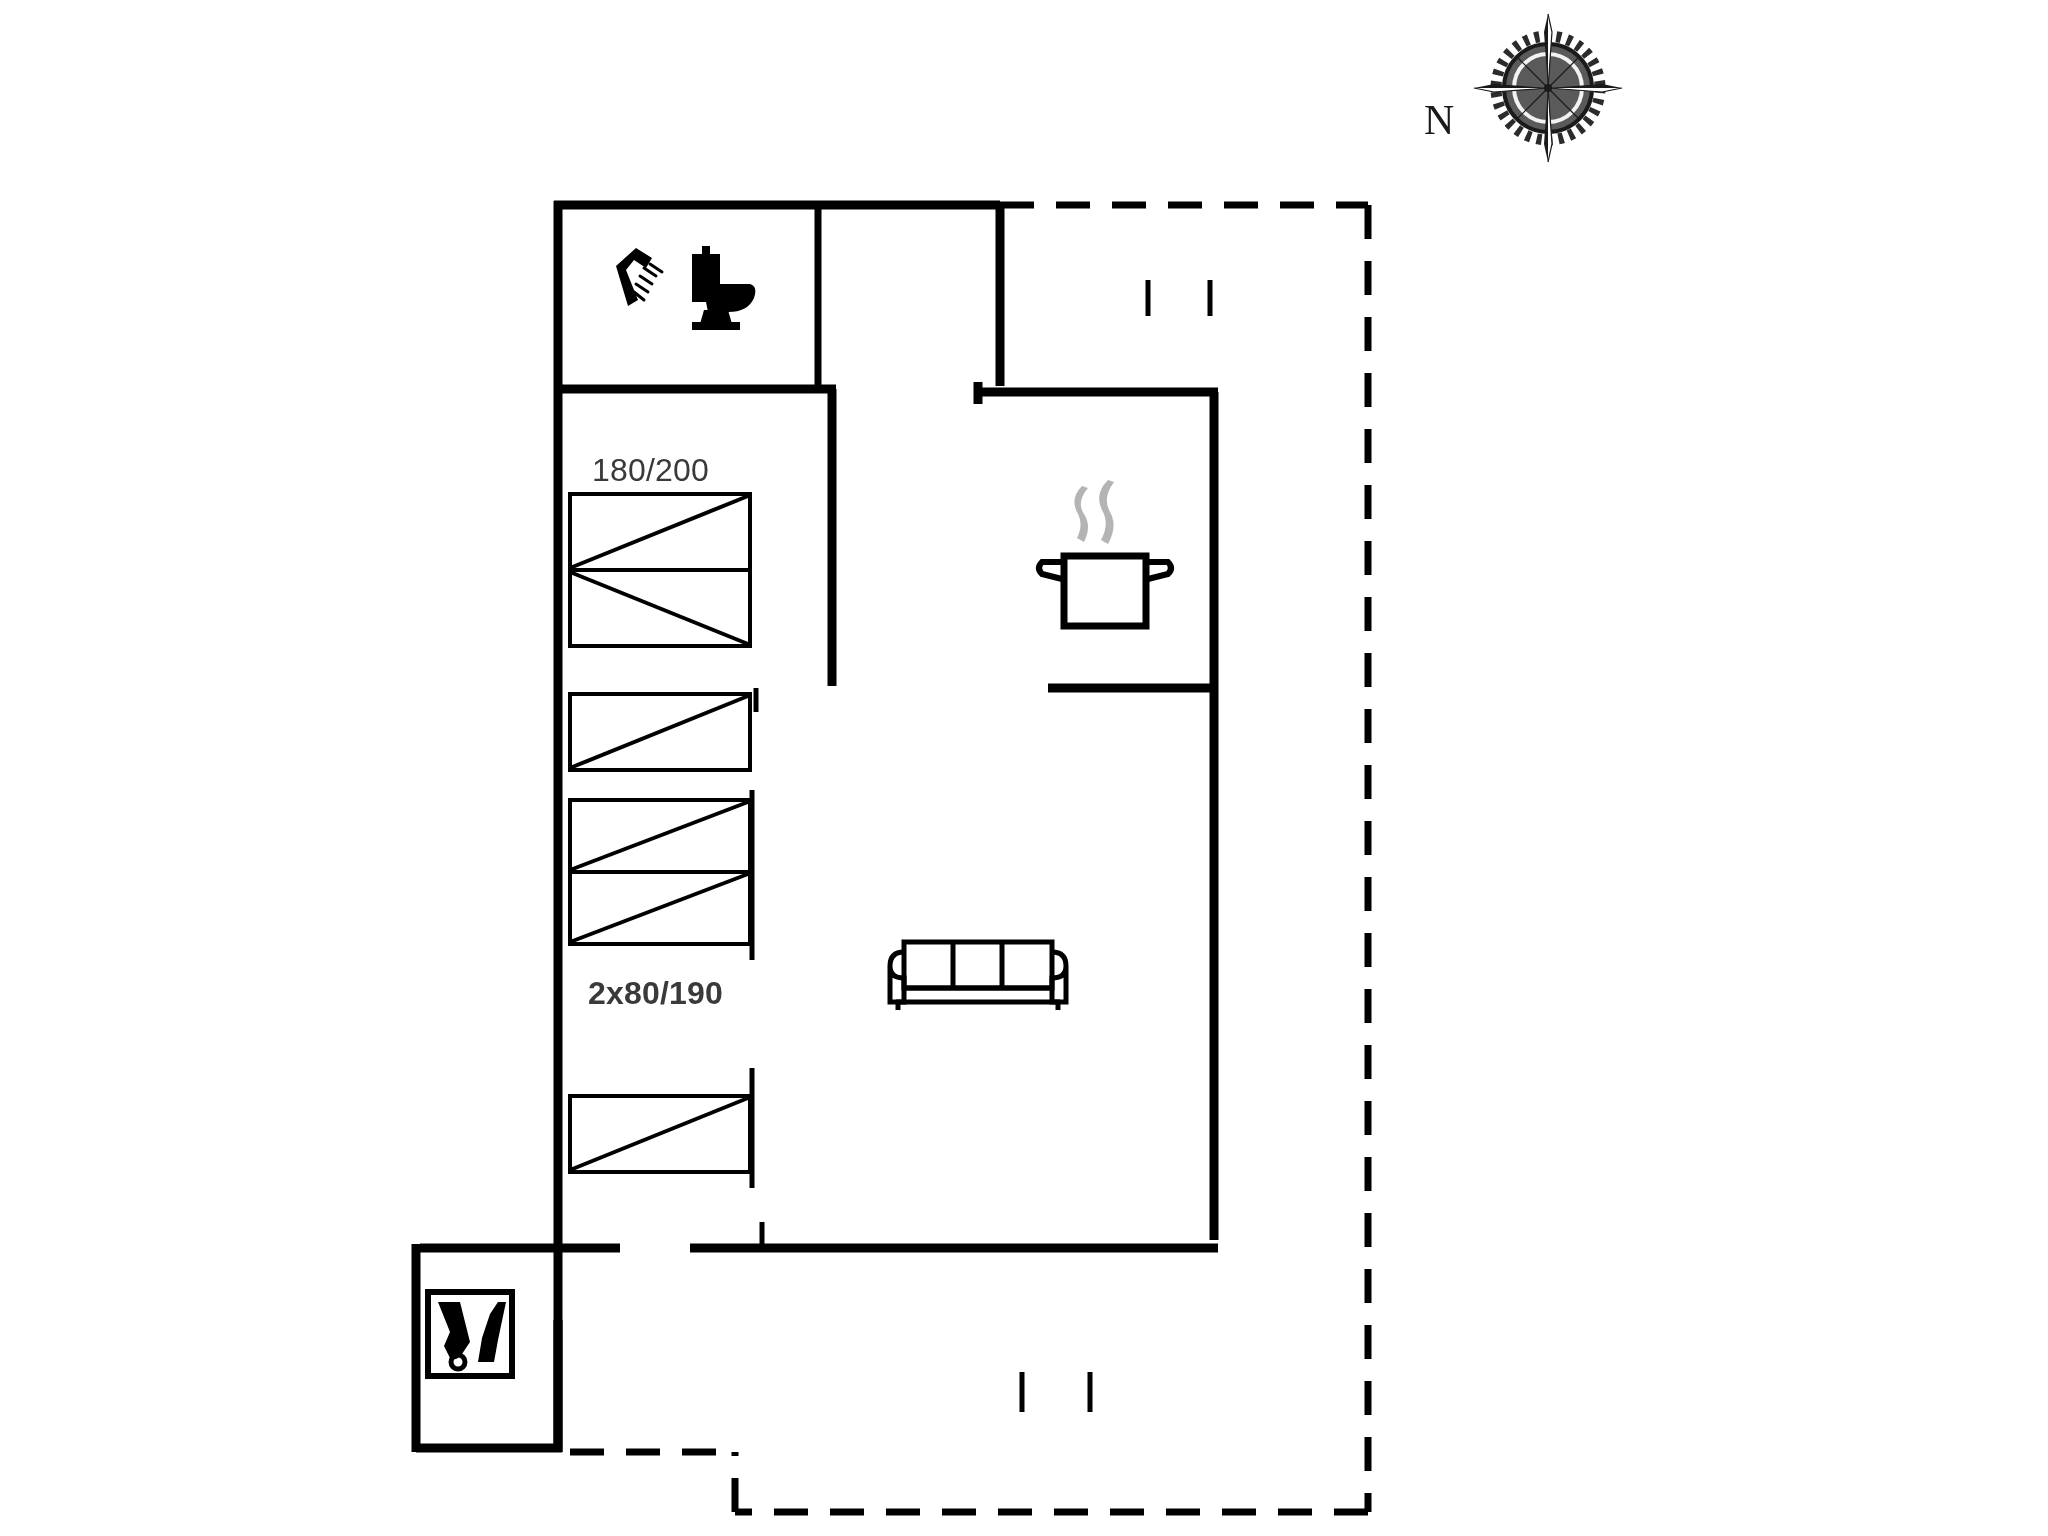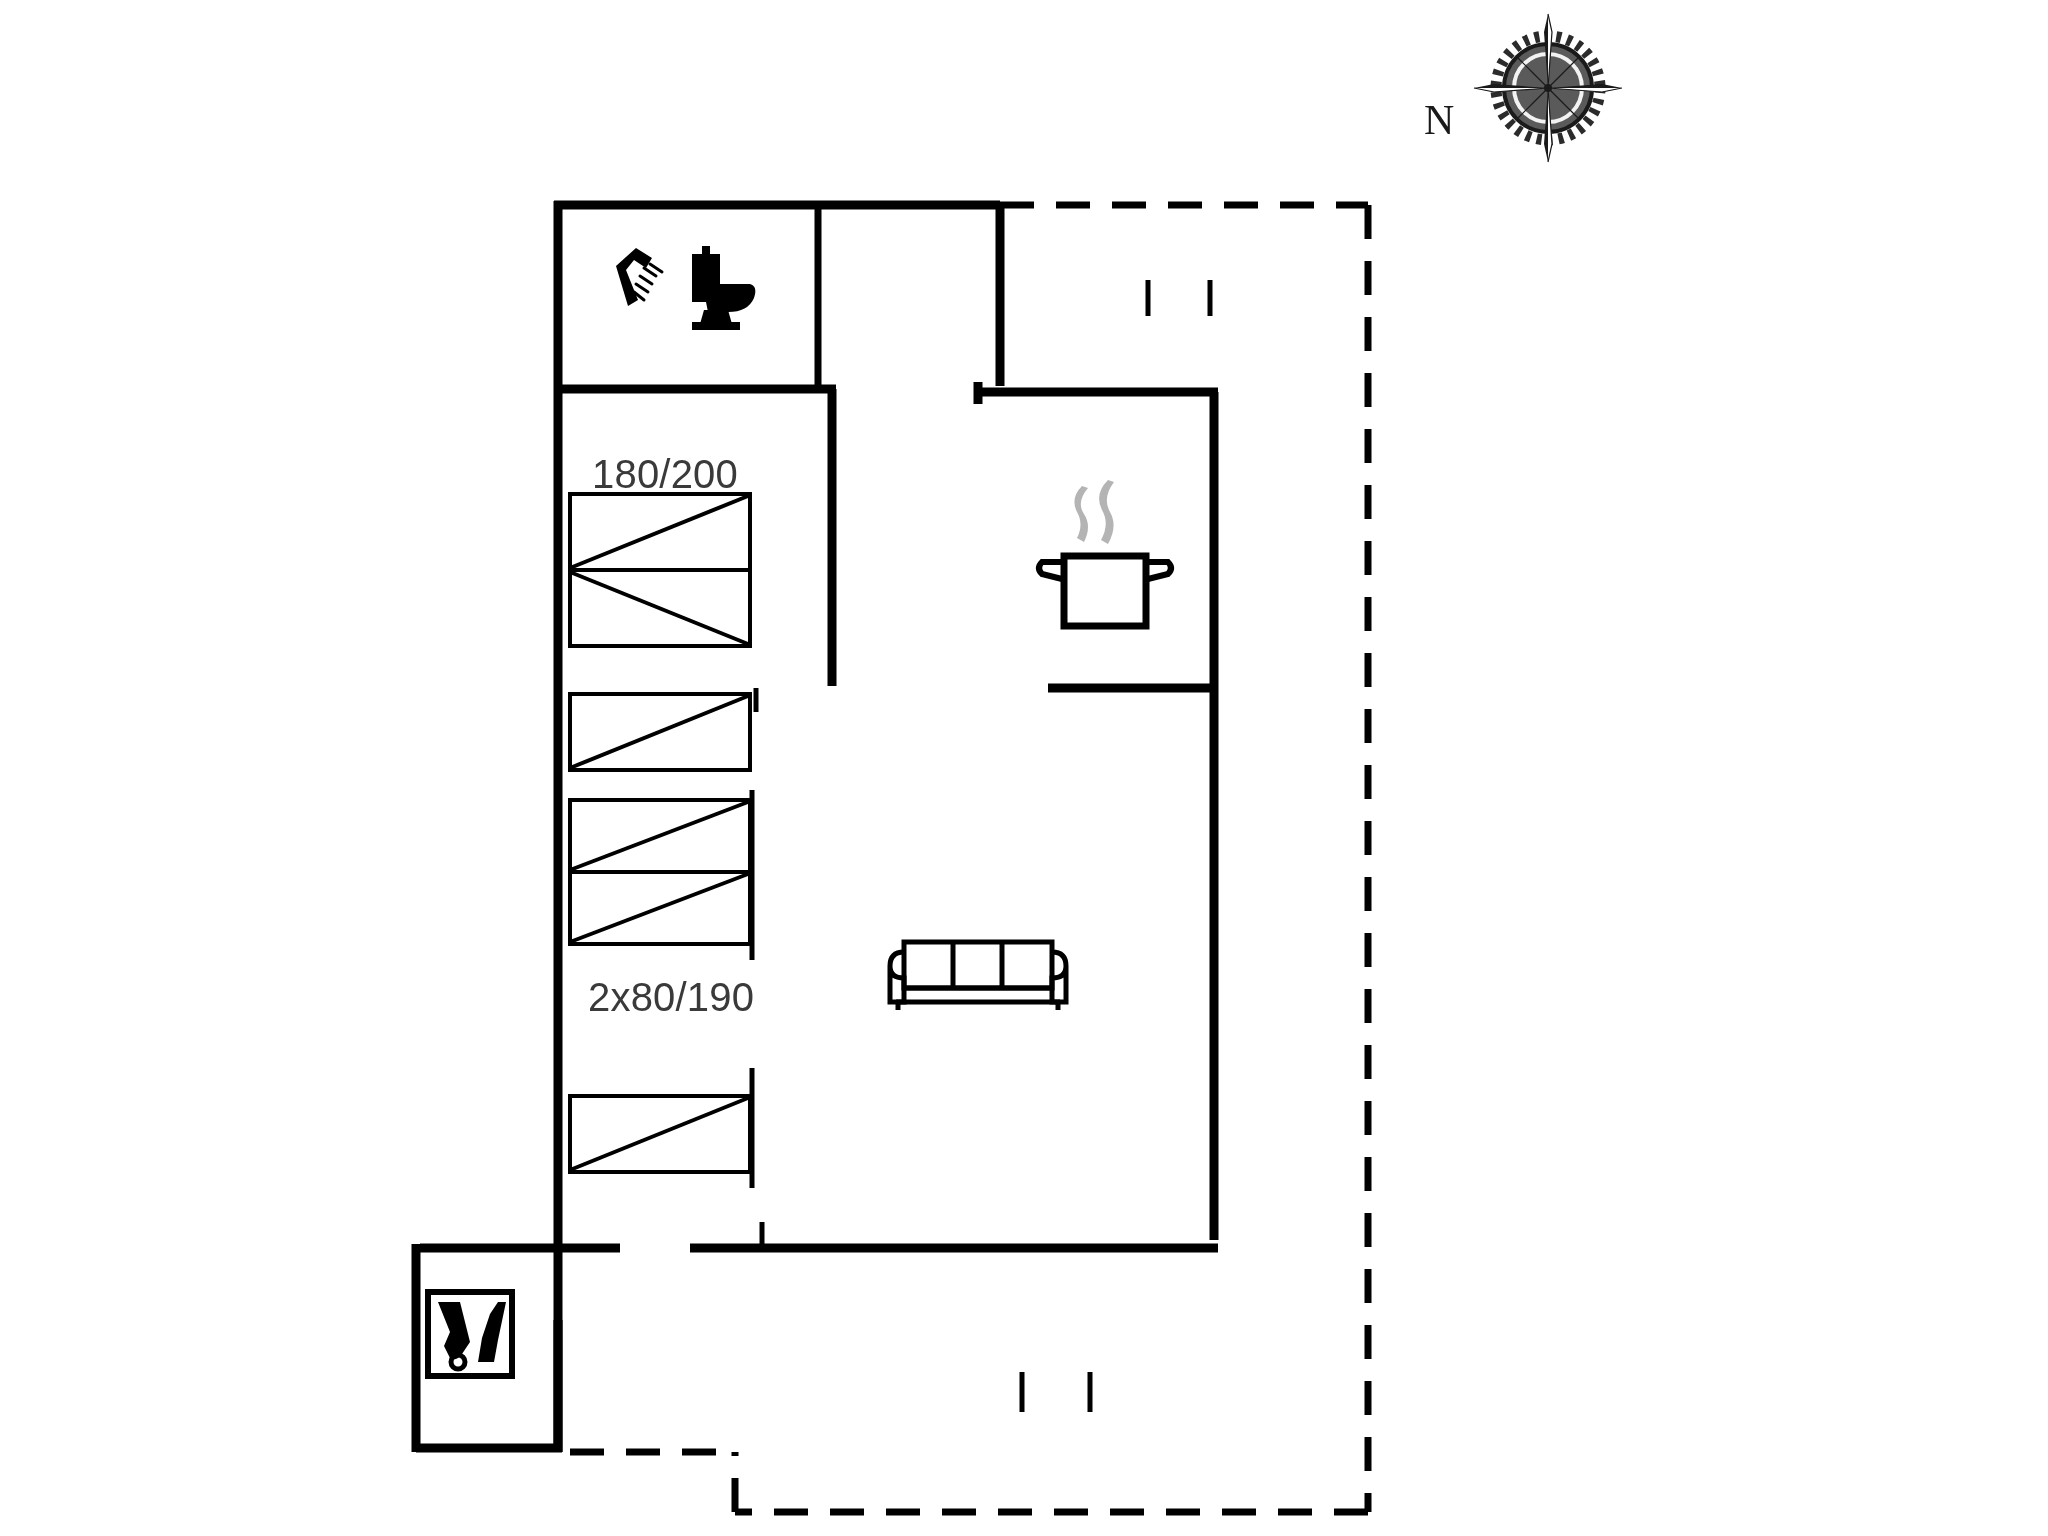--- a/index.html
+++ b/index.html
@@ -36,27 +36,27 @@
   .bed-outline { stroke: #000000; stroke-width: 4;  fill: #ffffff; }
   .bed-diag    { stroke: #000000; stroke-width: 4;  fill: none; }
   .tick        { stroke: #000000; stroke-width: 5;  fill: none; stroke-linecap: butt; }
   .icon-fill   { fill: #000000; }
   .icon-stroke { stroke: #000000; fill: none; }
   .steam       { fill: #b4b4b4; }
 
   .label-text {
     position: absolute;
     font-family: "Liberation Sans", sans-serif;
-    font-size: 40px;
+    font-size: 32px;
     color: #3a3a3a;
     white-space: nowrap;
     letter-spacing: 0.2px;
   }
   #label-bed-double { left: 592px; top: 452px; }
-  #label-bed-singles { left: 588px; top: 975px; }
+  #label-bed-singles { left: 588px; top: 975px; font-weight: bold; }
 
   #compass-block {
     position: absolute;
     left: 1424px;
     top: 12px;
     width: 200px;
     height: 160px;
   }
   #compass-n {
     position: absolute;

